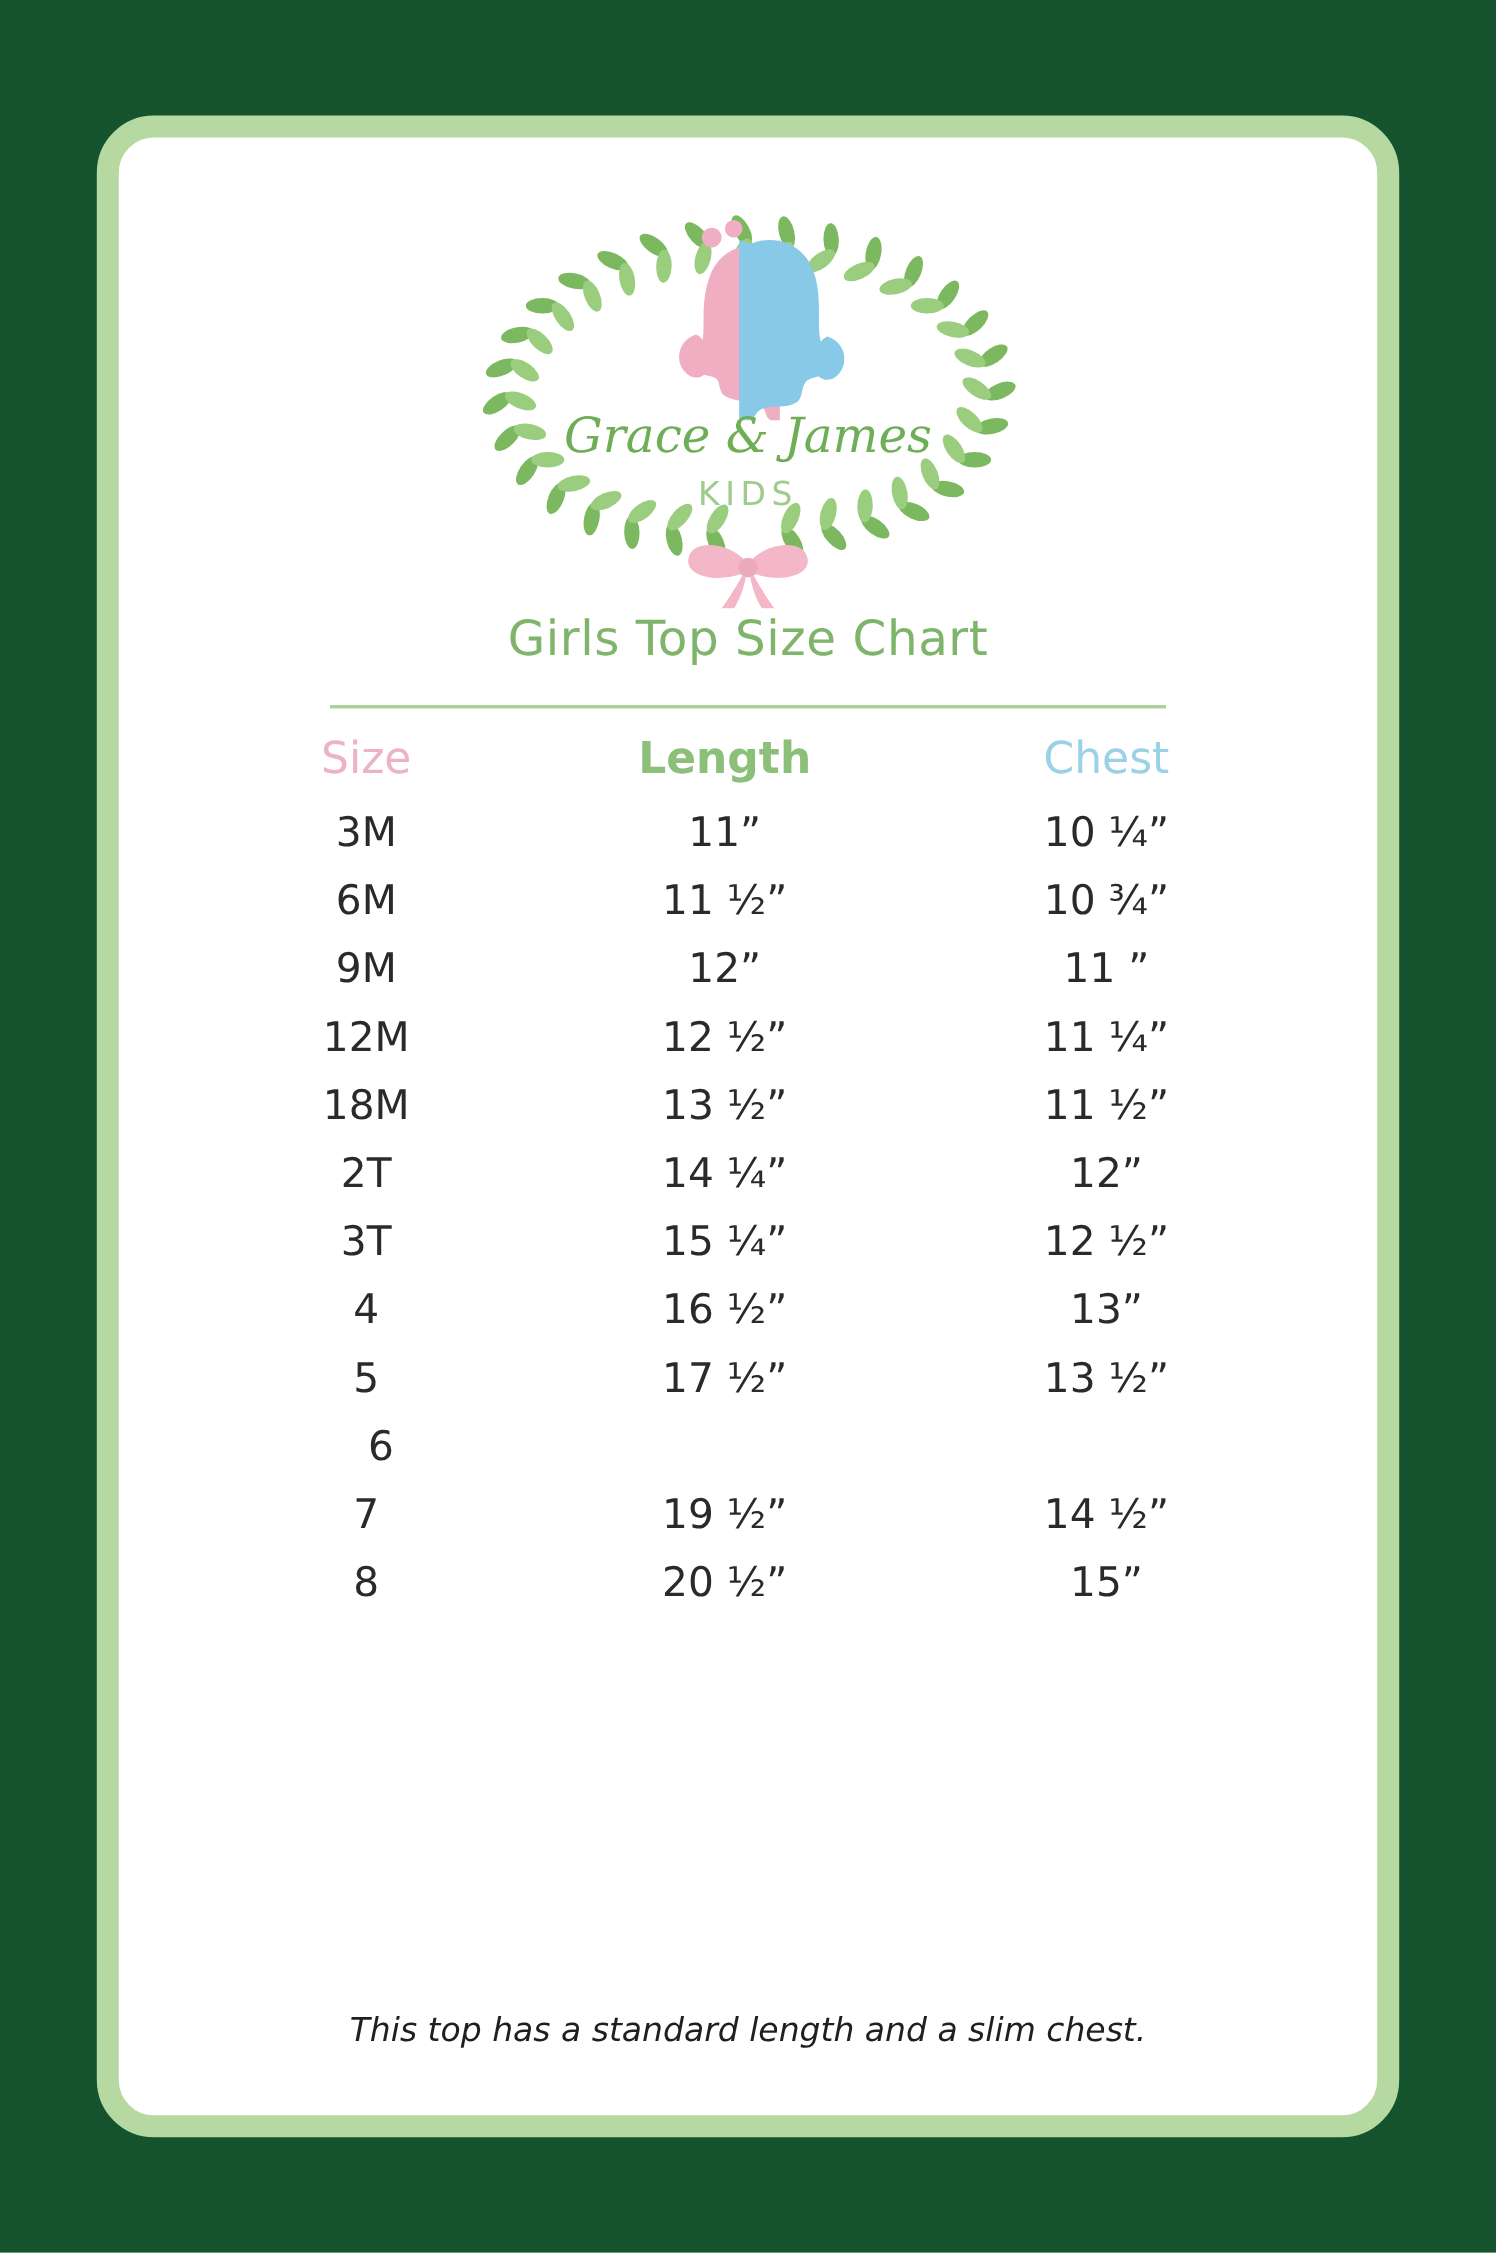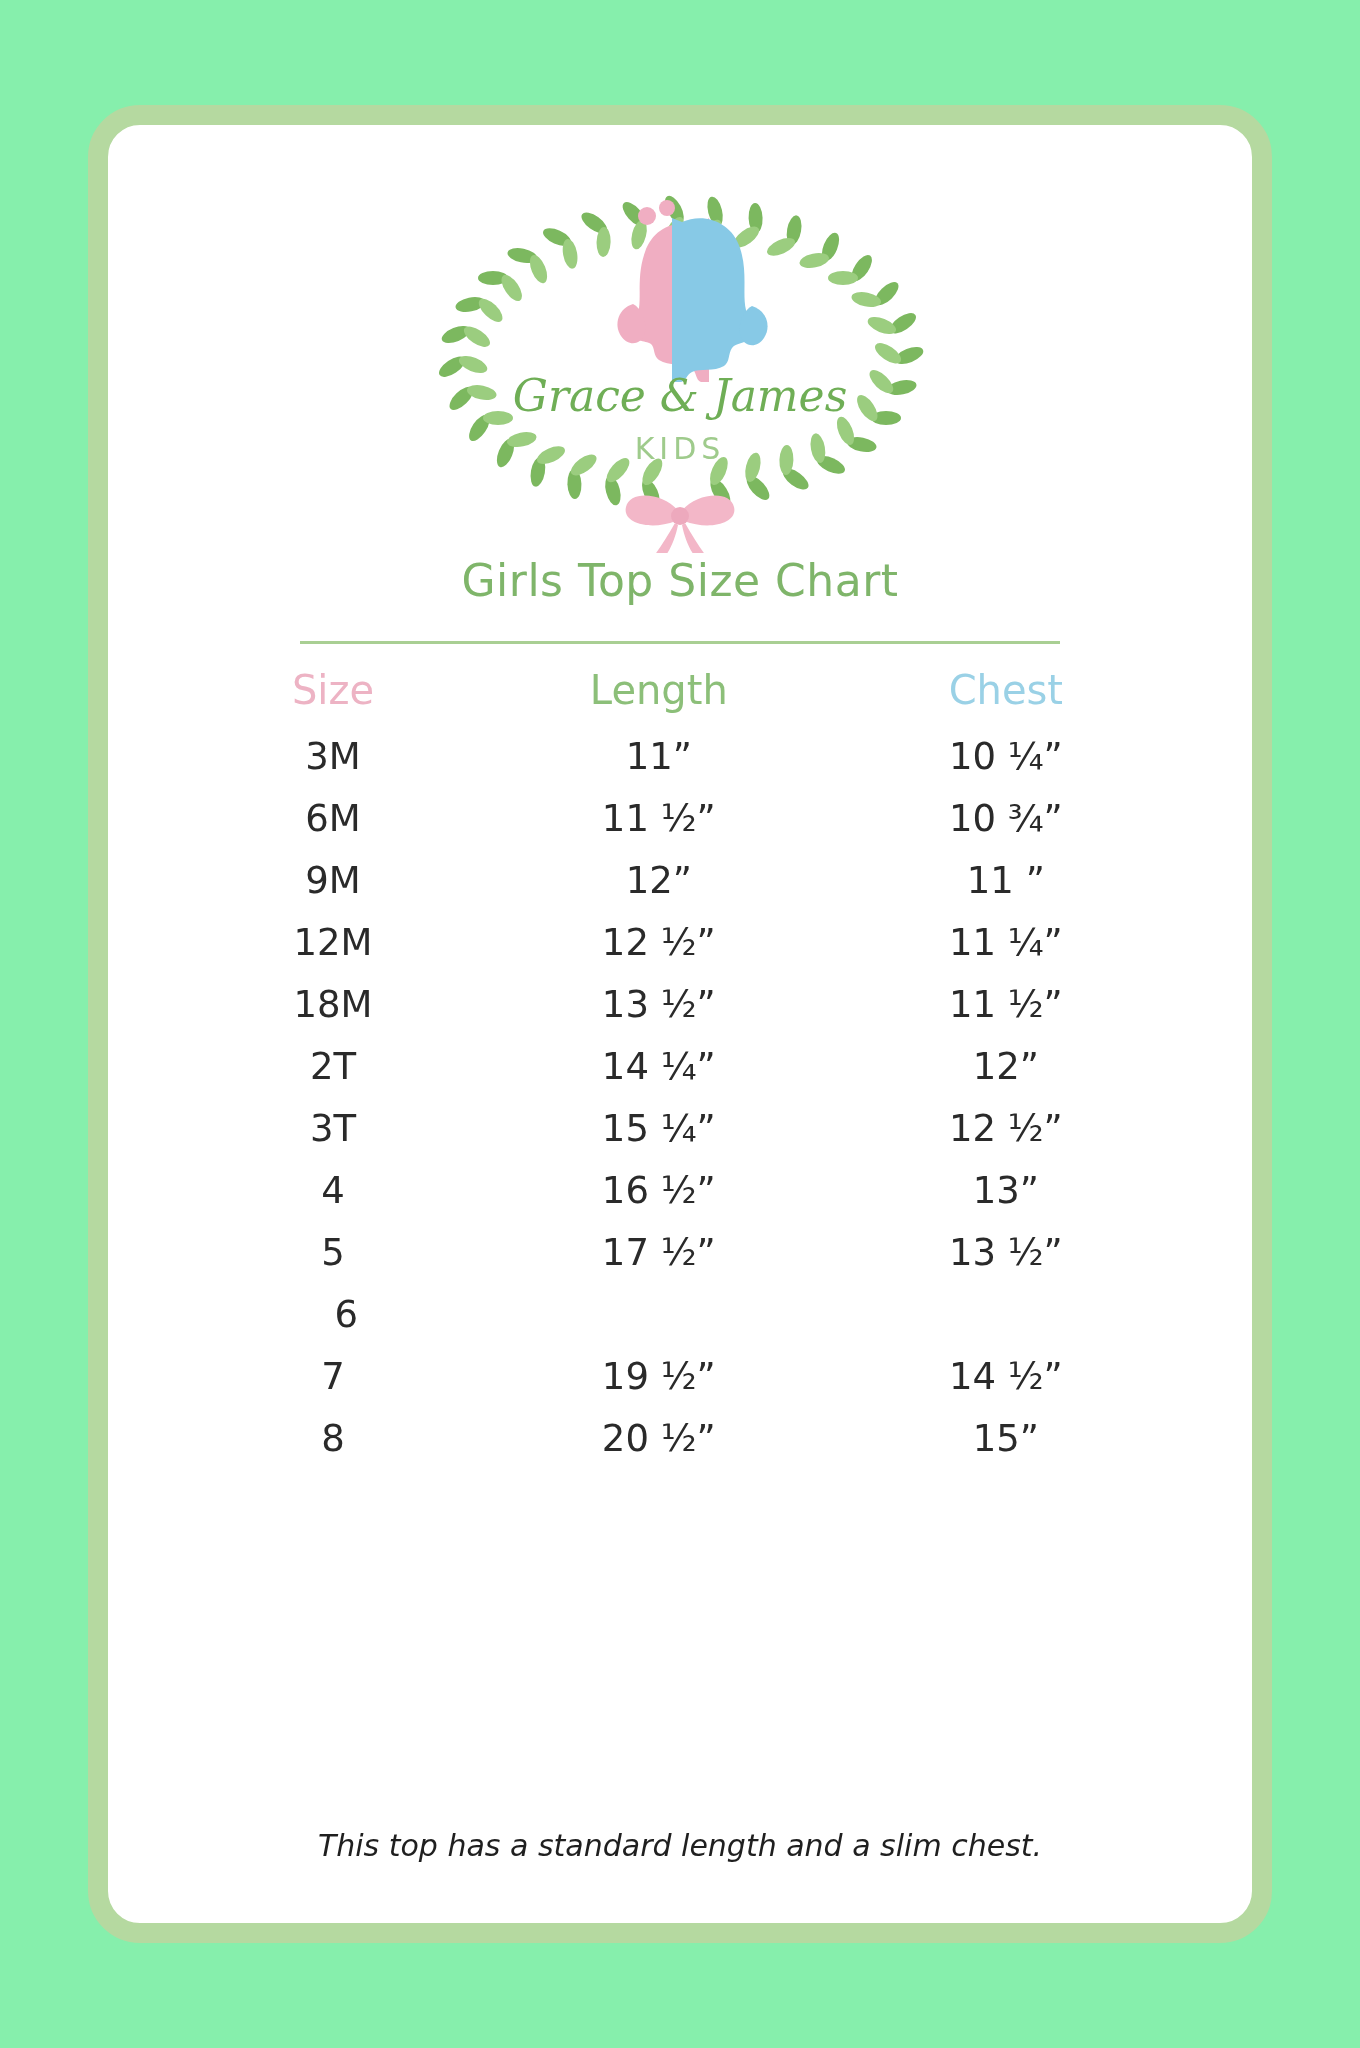--- a/index.html
+++ b/index.html
@@ -12,21 +12,21 @@
     height: 2048px;
     font-family: "Liberation Sans", sans-serif;
     position: relative;
     overflow: hidden;
   }
   .page {
     position: absolute;
     left: 0; top: 0;
     width: 1360px;
     height: 2048px;
-    background: #86efac;
+    background: #14532d;
   }
   .card {
     position: absolute;
     left: 88px;
     top: 105px;
     width: 1184px;
     height: 1838px;
     box-sizing: border-box;
     border: 20px solid #b5d9a0;
     border-radius: 52px;
@@ -92,21 +92,21 @@
   .col-size  { width: 29%; }
   .col-len   { width: 37%; }
   .col-chest { width: 34%; }
 
   .header-row .cell {
     font-size: 40px;
     padding-bottom: 12px;
     font-weight: 400;
   }
   .header-row .col-size  { color: #edb3c4; }
-  .header-row .col-len   { color: #8cbf79; }
+  .header-row .col-len   { color: #8cbf79; font-weight: bold; }
   .header-row .col-chest { color: #9ad1e6; }
 
   .data-row .cell {
     font-size: 37px;
     color: #2a2a2a;
     padding: 9.5px 0;
     font-weight: 400;
   }
 
   

